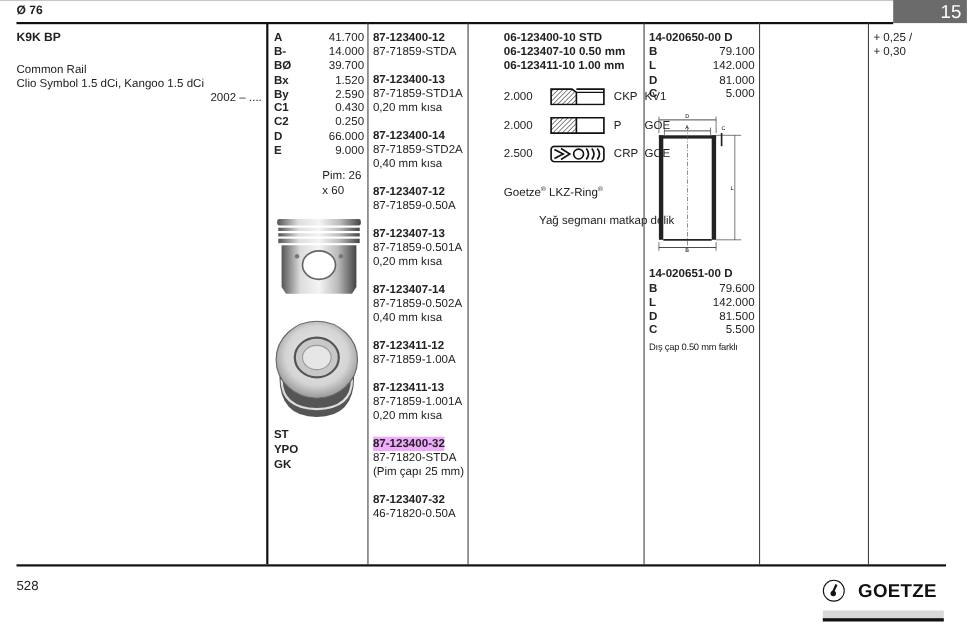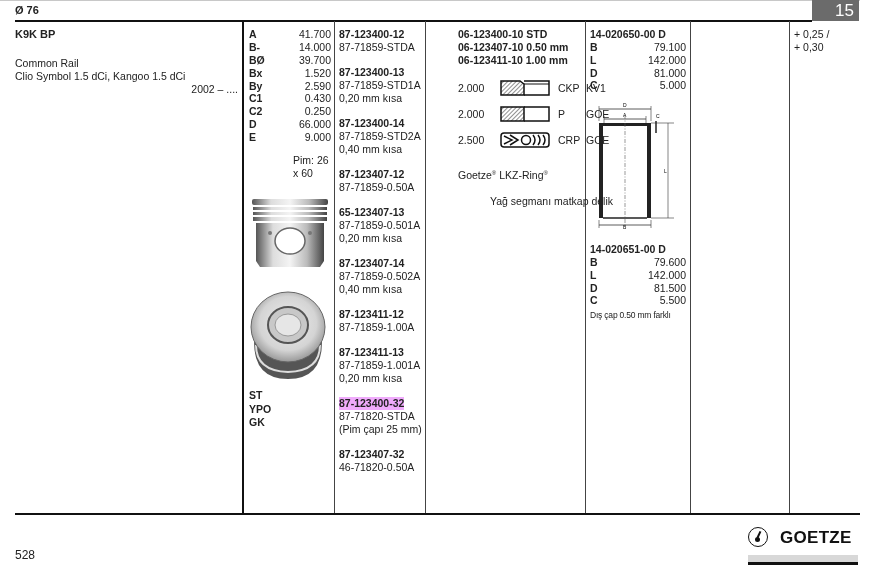--- a/index.html
+++ b/index.html
@@ -1,21 +1,21 @@
 <!DOCTYPE html>
 <html><head>
 <meta charset="utf-8">
 <style>
   * { box-sizing: border-box; margin: 0; padding: 0; }
   html, body { width: 890px; height: 574px; background: #ffffff; overflow: hidden; }
   body { position: relative; font-family: "Liberation Sans", sans-serif; color: #222; font-size: 10.5px; line-height: 13px; }
 
   .top-line { position: absolute; left: 0; top: 0; width: 860px; height: 1px; background: #c8c8c8; }
   .title { position: absolute; left: 15px; top: 4px; font-weight: bold; font-size: 11px; }
-  .page-box { position: absolute; left: 812px; top: 0; width: 47px; height: 21px; background: #6b6b6b; color: #fff; font-size: 17px; line-height: 21px; text-align: right; padding-right: 5px; }
+  .page-box { position: absolute; left: 812px; top: 0; width: 67px; height: 21px; background: #6b6b6b; color: #fff; font-size: 17px; line-height: 21px; text-align: right; padding-right: 5px; }
   .header-rule { position: absolute; left: 15px; top: 20px; width: 797px; height: 1.5px; background: #111; }
   .bottom-rule { position: absolute; left: 15px; top: 513px; width: 845px; height: 2px; background: #111; }
   .vline { position: absolute; top: 21px; height: 492px; width: 1px; background: #444; }
   .vline.thick { width: 2px; background: #111; }
 
   .col { position: absolute; top: 28px; }
   .b { font-weight: bold; }
 
   
   .c1 { left: 15px; width: 225px; }
@@ -54,21 +54,21 @@
   .liner-title { font-weight: bold; }
   .lrow { display: flex; justify-content: space-between; height: 12.8px; }
   .lrow .k { font-weight: bold; }
   .liner-drawing { position: absolute; left: 594px; top: 101px; width: 80px; height: 128px; }
   .liner2 { position: absolute; left: 590px; top: 243px; width: 96px; }
   .small-note { font-size: 8.5px; margin-top: 2px; letter-spacing: -0.2px; }
 
   
   .c7 { left: 794px; width: 60px; }
 
-  .page-num { position: absolute; left: 15px; top: 549px; font-size: 12px; }
+  .page-num { position: absolute; left: 15px; top: 526px; font-size: 12px; }
   .logo { position: absolute; left: 748px; top: 527px; display: flex; align-items: center; }
   .logo .circle { width: 20px; height: 20px; border: 1.5px solid #111; border-radius: 50%; position: relative; }
   .logo .circle::after { content: ""; position: absolute; left: 6px; top: 9px; width: 5px; height: 5px; background: #111; border-radius: 50%; }
   .logo .circle::before { content: ""; position: absolute; left: 9px; top: 3px; width: 1.5px; height: 7px; background: #111; transform: rotate(25deg); }
   .logo .name { font-weight: bold; font-size: 17px; margin-left: 12px; letter-spacing: 0.3px; color: #111; }
   .logo-bar-gray { position: absolute; left: 748px; top: 555px; width: 110px; height: 9px; background: #d8d8d8; }
   .logo-bar-black { position: absolute; left: 748px; top: 562px; width: 110px; height: 3px; background: #111; }
 </style>
 </head>
 <body>
@@ -185,21 +185,21 @@
   <div class="pgroup">
     <div class="pn">87-123400-14</div>
     <div>87-71859-STD2A</div>
     <div>0,40 mm kısa</div>
   </div>
   <div class="pgroup">
     <div class="pn">87-123407-12</div>
     <div>87-71859-0.50A</div>
   </div>
   <div class="pgroup">
-    <div class="pn">65-123407-13</div>
+    <div class="pn">87-123407-13</div>
     <div>87-71859-0.501A</div>
     <div>0,20 mm kısa</div>
   </div>
   <div class="pgroup">
     <div class="pn">87-123407-14</div>
     <div>87-71859-0.502A</div>
     <div>0,40 mm kısa</div>
   </div>
   <div class="pgroup">
     <div class="pn">87-123411-12</div>

